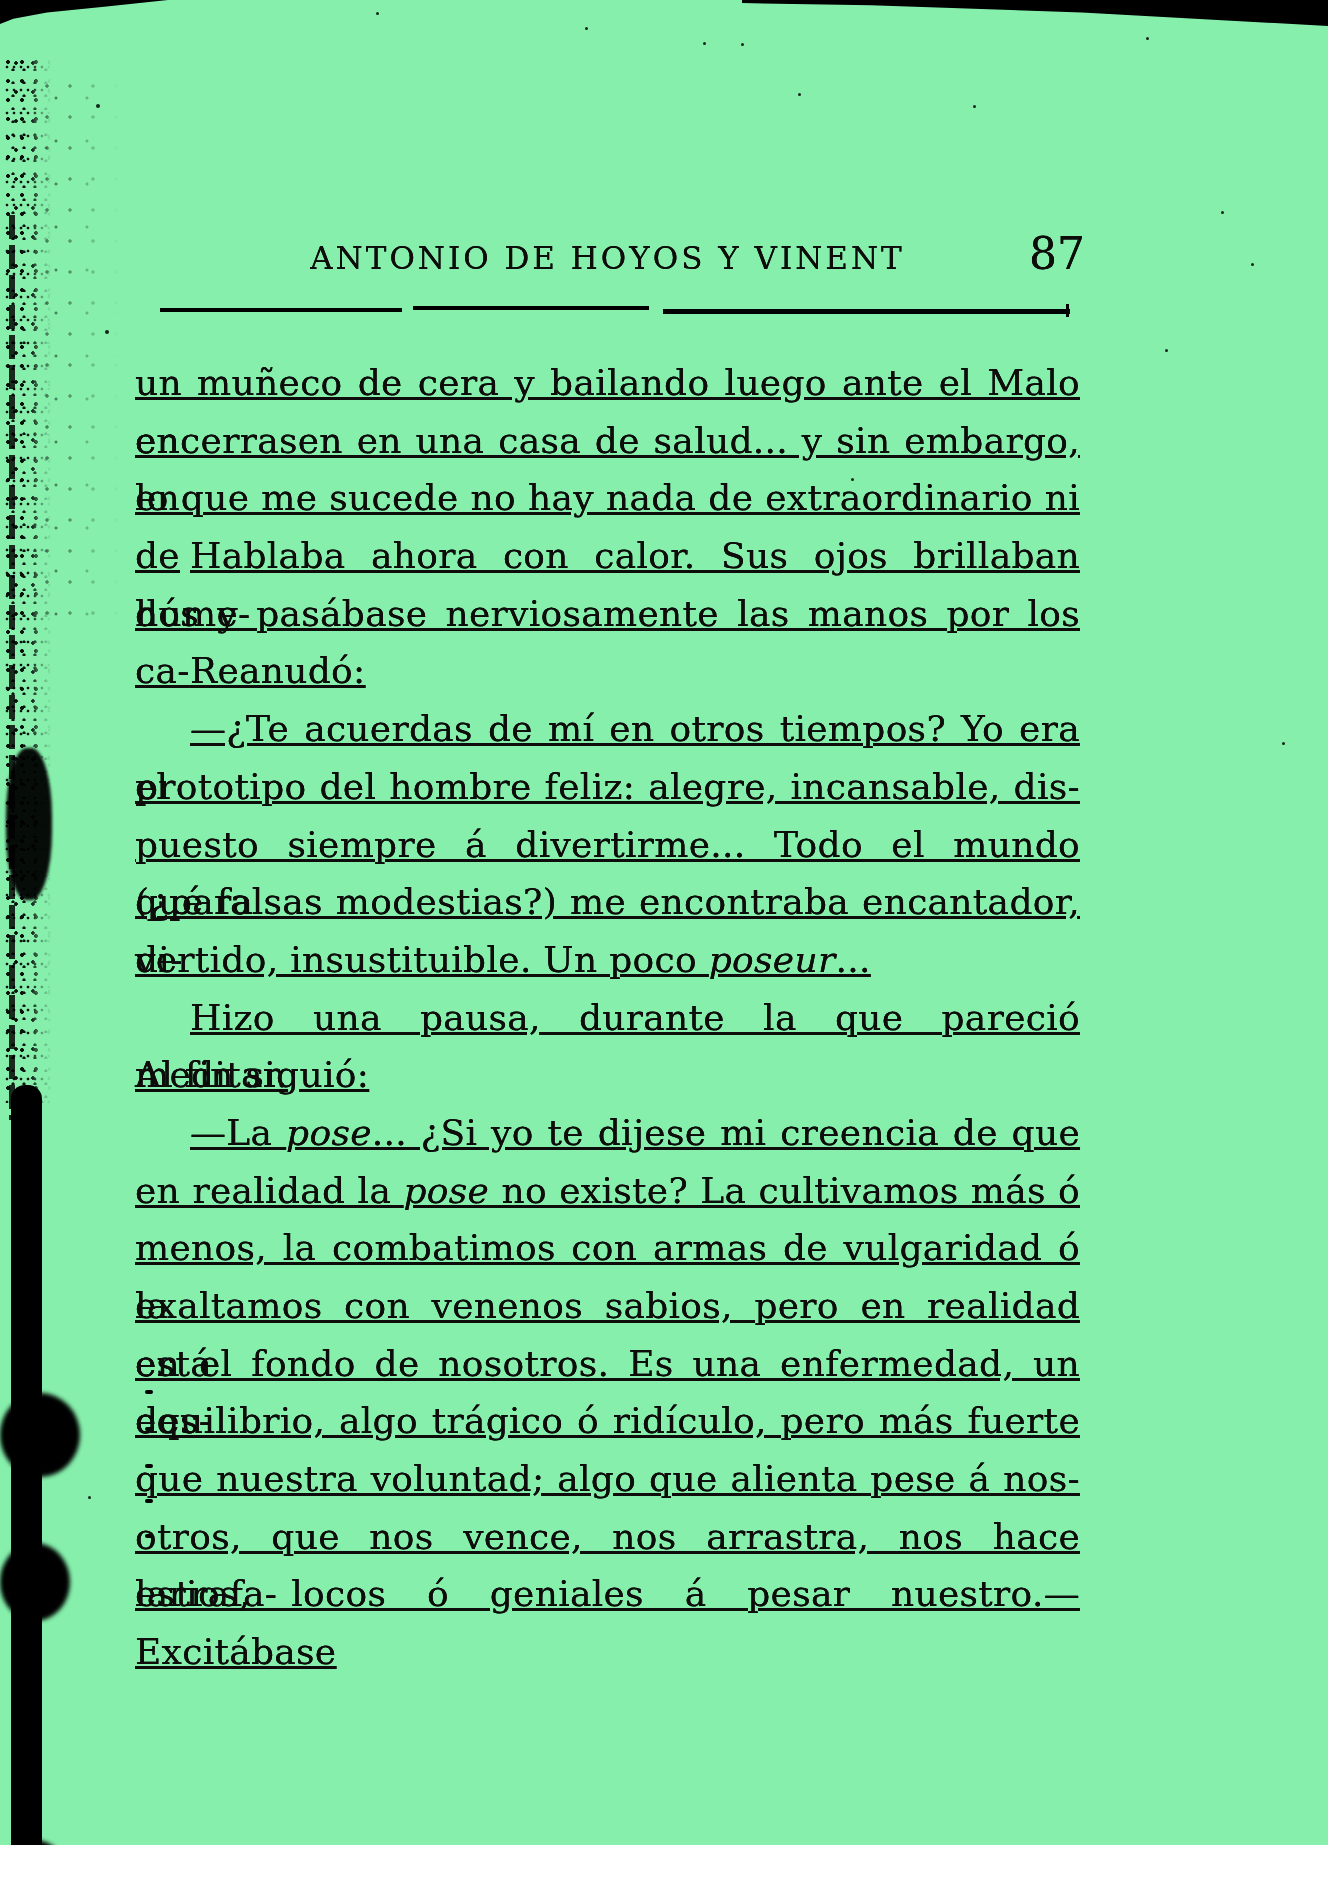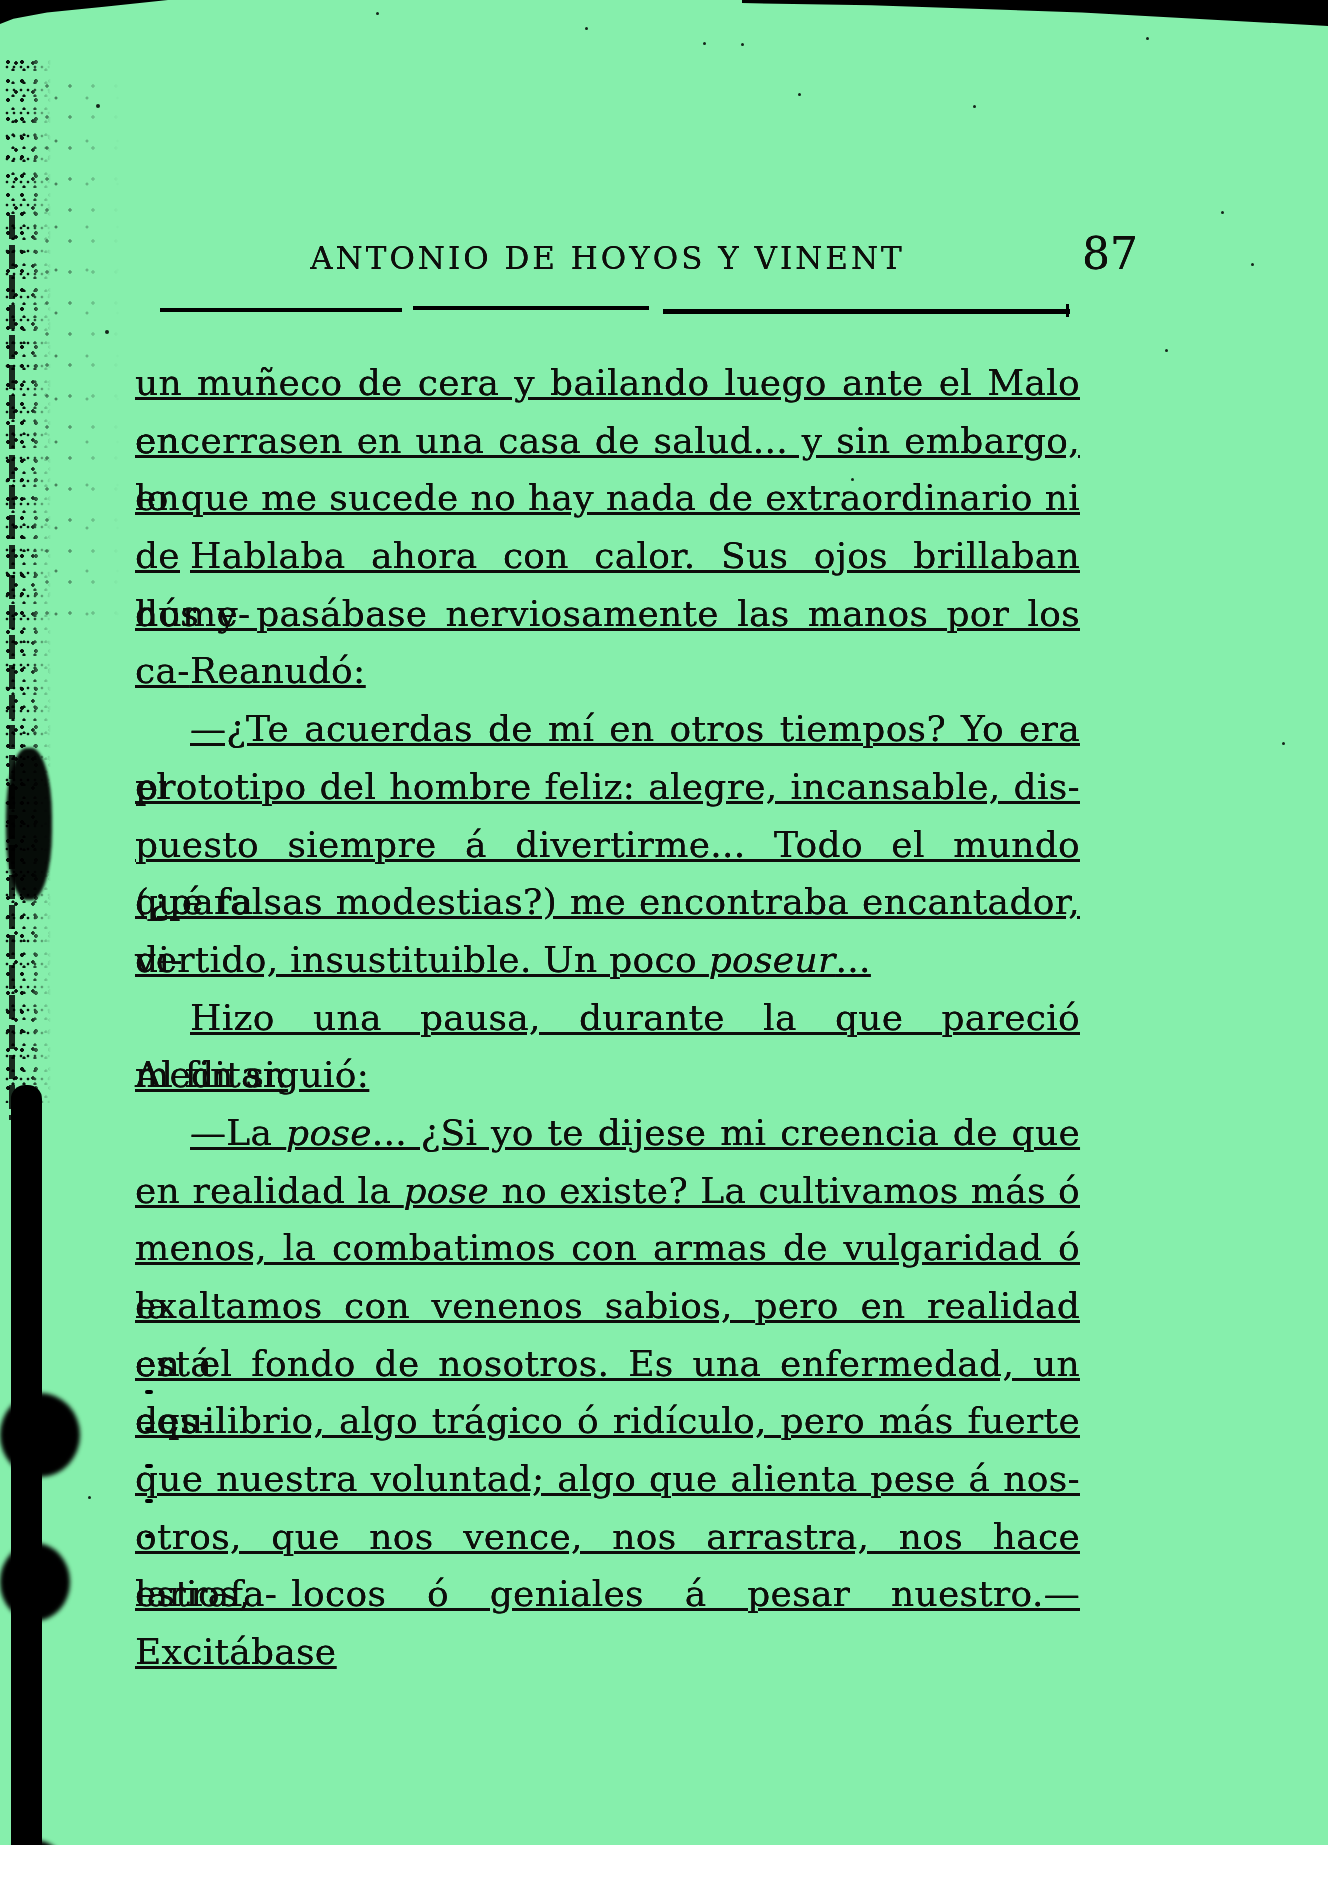--- a/index.html
+++ b/index.html
@@ -78,21 +78,21 @@
     position: absolute;
     left: 135px; width: 945px; top: 240px;
     text-align: center;
     font-size: 31px;
     letter-spacing: 3px;
     white-space: nowrap;
     text-shadow: 0 0 0.4px #000;
   }
   .page-number {
     position: absolute;
-    left: 1075px; top: 228px; width: 70px;
+    left: 1022px; top: 228px; width: 70px;
     font-size: 44px;
     text-align: center;
     text-shadow: 0 0 0.4px #000;
   }
   .rule-seg { position: absolute; background: #000; }
   .rule-1 { left: 160px; top: 308px; width: 242px; height: 4px; }
   .rule-2 { left: 413px; top: 306px; width: 236px; height: 4px; }
   .rule-3 { left: 663px; top: 309px; width: 407px; height: 5px; }
   .rule-end-tick { left: 1066px; top: 304px; width: 3px; height: 13px; }
 

